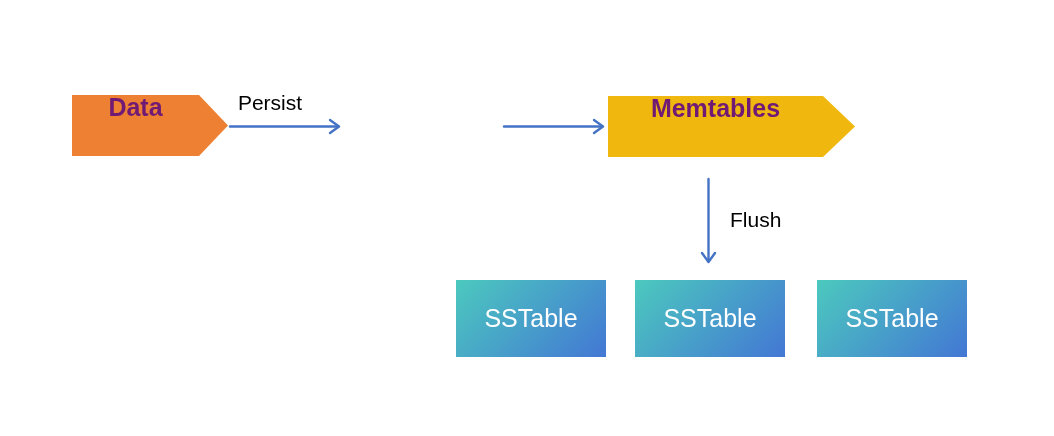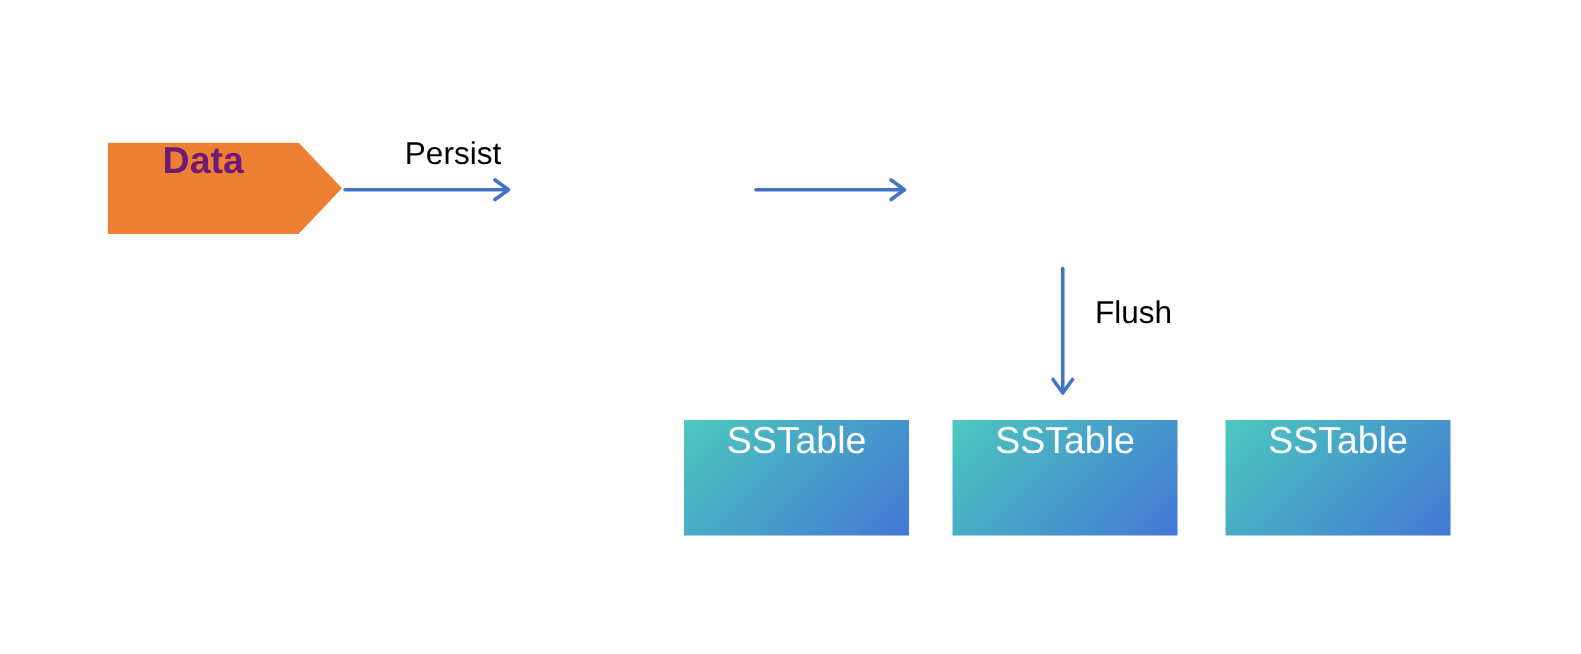--- a/index.html
+++ b/index.html
@@ -43,38 +43,39 @@
     left: 608px; top: 96px; width: 247px; height: 61px;
     --tip: 32px;
     background: var(--memtables-fill, #F0B80E);
   }
   .sstable {
     position: absolute;
     top: 280px;
     width: 150px;
     height: 77px;
     display: flex;
+    align-items: center;
     justify-content: center;
     color: #ffffff;
     font-size: 25px;
     background: linear-gradient(135deg, var(--sstable-gradient-start, #4CC9BE) 0%, var(--sstable-gradient-end, #4377D4) 100%);
   }
   .sstable-1 { left: 456px; }
   .sstable-2 { left: 635px; }
   .sstable-3 { left: 817px; }
   .edge-label {
     position: absolute;
     color: var(--label-text, #000000);
     font-size: 21px;
     line-height: 1;
     text-align: center;
   }
-  .label-persist { left: 246px; top: 92px; width: 112px; }
+  .label-persist { left: 214px; top: 92px; width: 112px; }
   .label-apply   { left: 503px; top: 92px; width: 102px; }
-  .label-flush   { left: 730px; top: 198px; width: 72px; text-align: left; }
+  .label-flush   { left: 730px; top: 209px; width: 72px; text-align: left; }
   svg.arrow { position: absolute; overflow: visible; }
   .arrow-stroke {
     stroke: var(--arrow, #4472C4);
     fill: none;
     stroke-width: 2.4;
     stroke-linecap: round;
     stroke-linejoin: round;
   }
 </style>
 </head>
@@ -91,20 +92,23 @@
     <path class="arrow-stroke" d="M101 4 L110 10.5 L101 17"></path>
   </svg>
   <div class="edge-label label-persist">Persist</div>
 
 
   <svg class="arrow" style="left:503px; top:116px;" width="104" height="21" viewBox="0 0 104 21">
     <path class="arrow-stroke" d="M1 10.5 H99"></path>
     <path class="arrow-stroke" d="M91 4 L100 10.5 L91 17"></path>
   </svg>
 
+  <div class="pentagon node-memtables">
+    <span>Memtables</span>
+  </div>
 
   <svg class="arrow" style="left:698px; top:178px;" width="21" height="88" viewBox="0 0 21 88">
     <path class="arrow-stroke" d="M10.5 1 V83"></path>
     <path class="arrow-stroke" d="M4 75 L10.5 84 L17 75"></path>
   </svg>
   <div class="edge-label label-flush">Flush</div>
 
   <div class="sstable sstable-1">
     <span>SSTable</span>
   </div>

